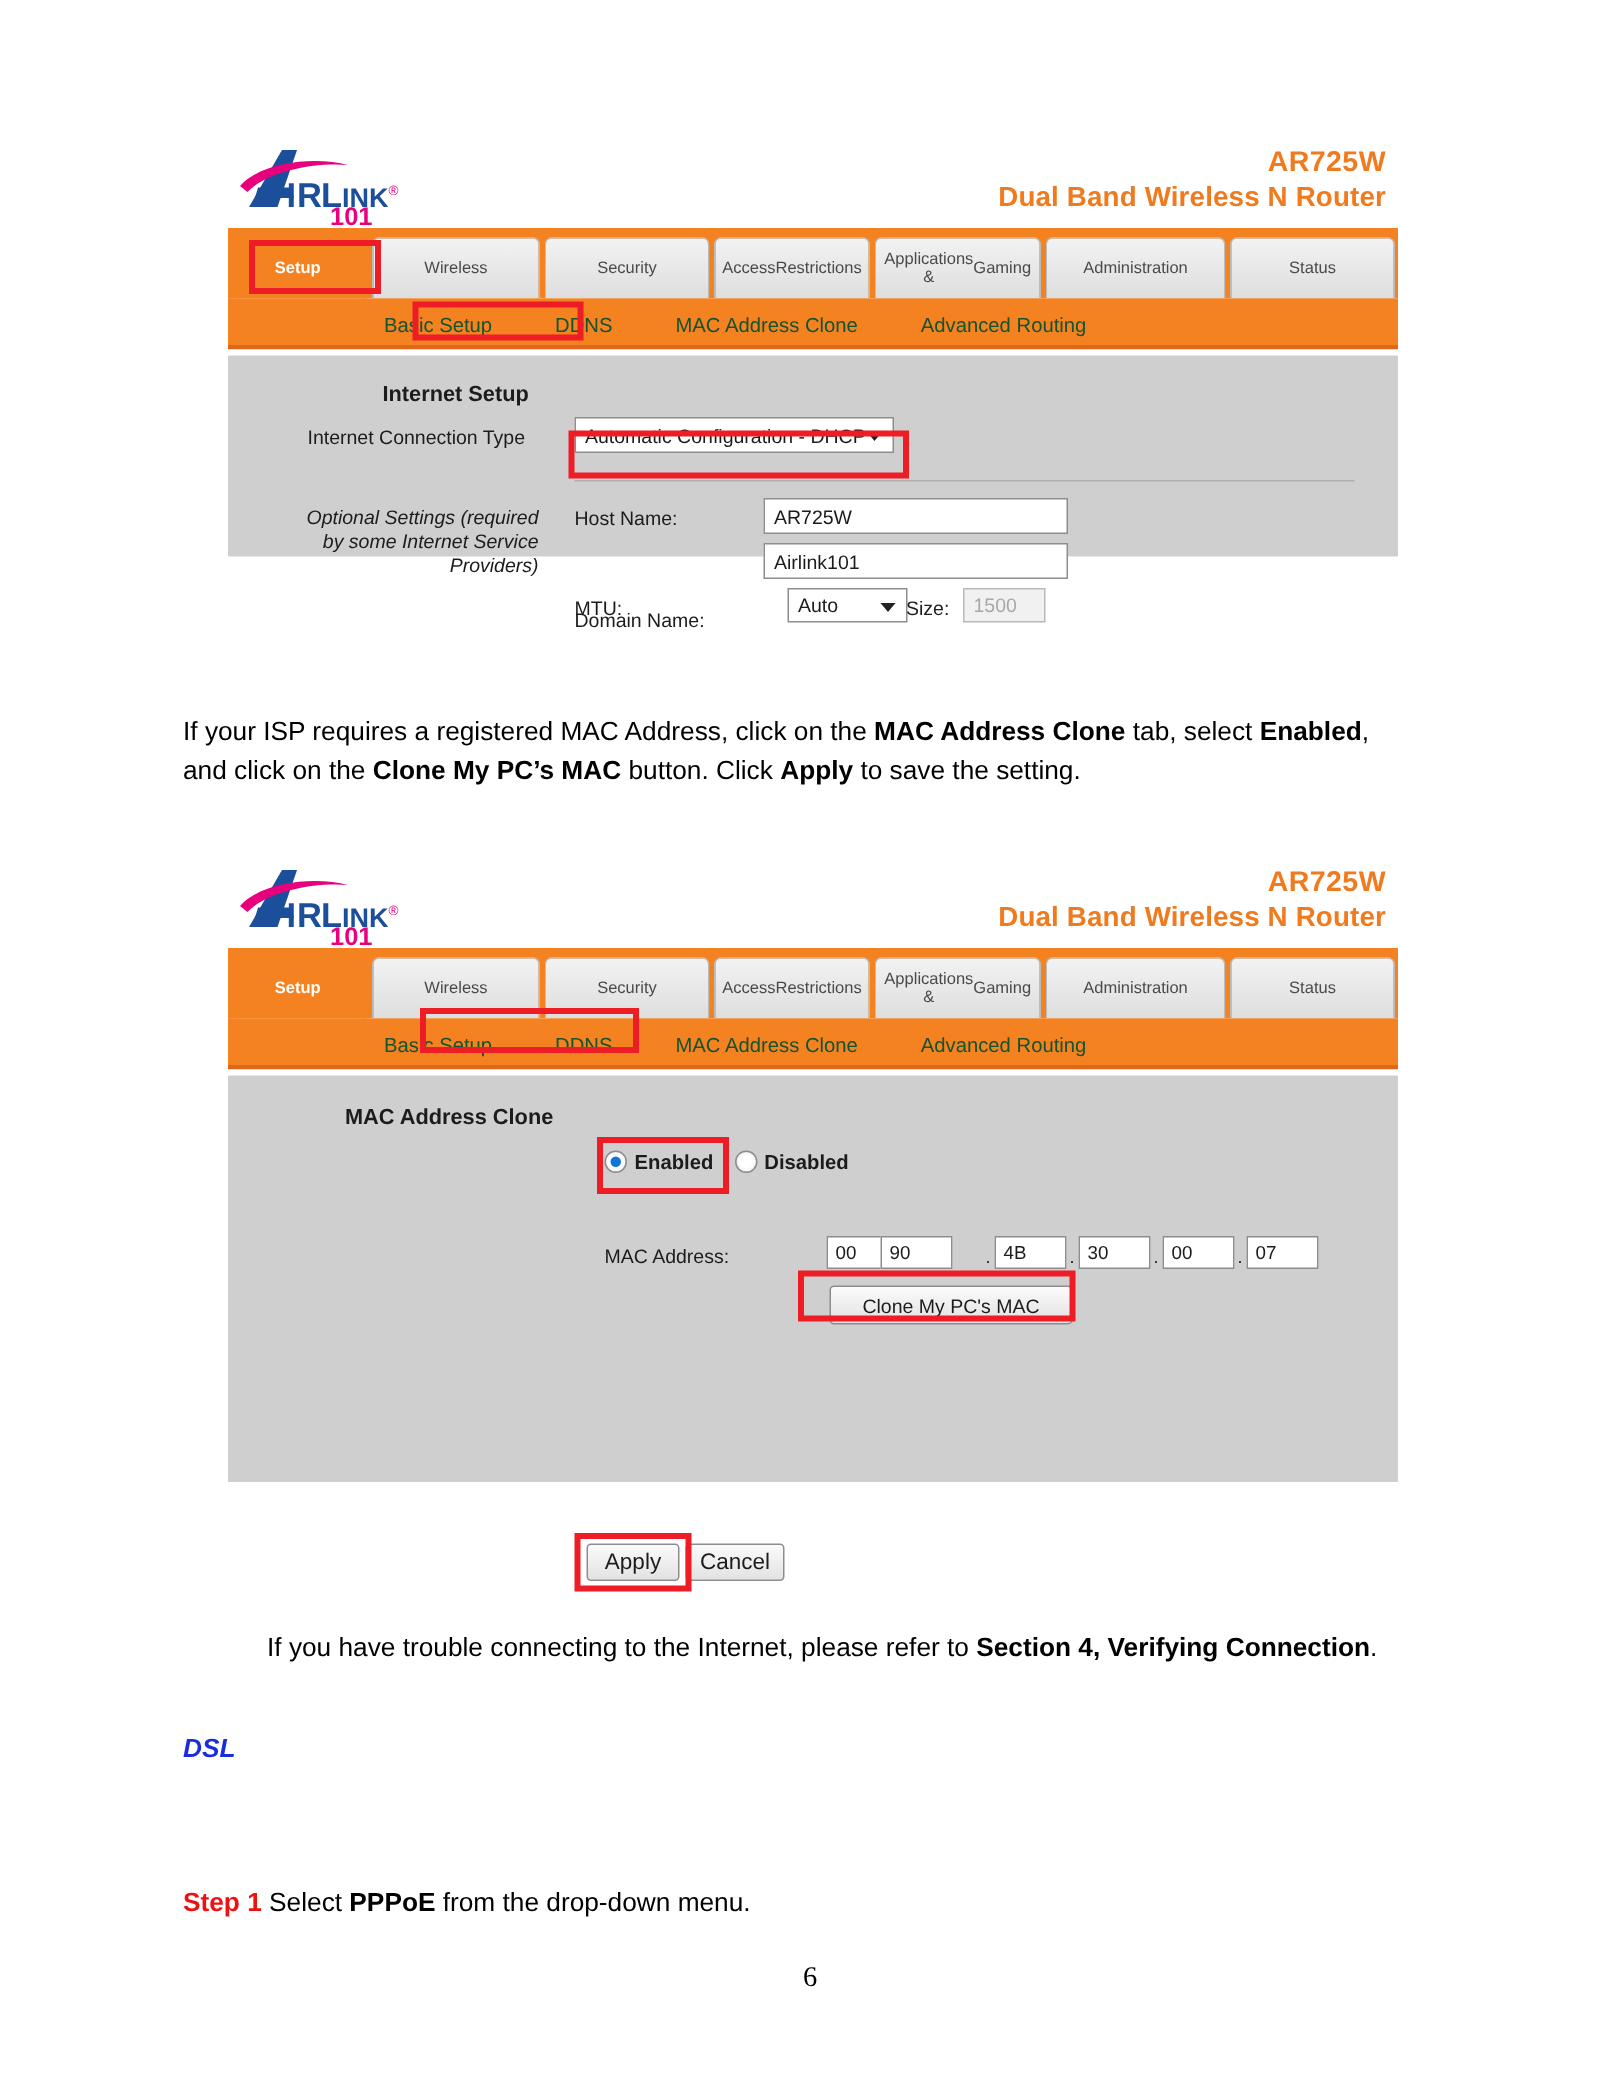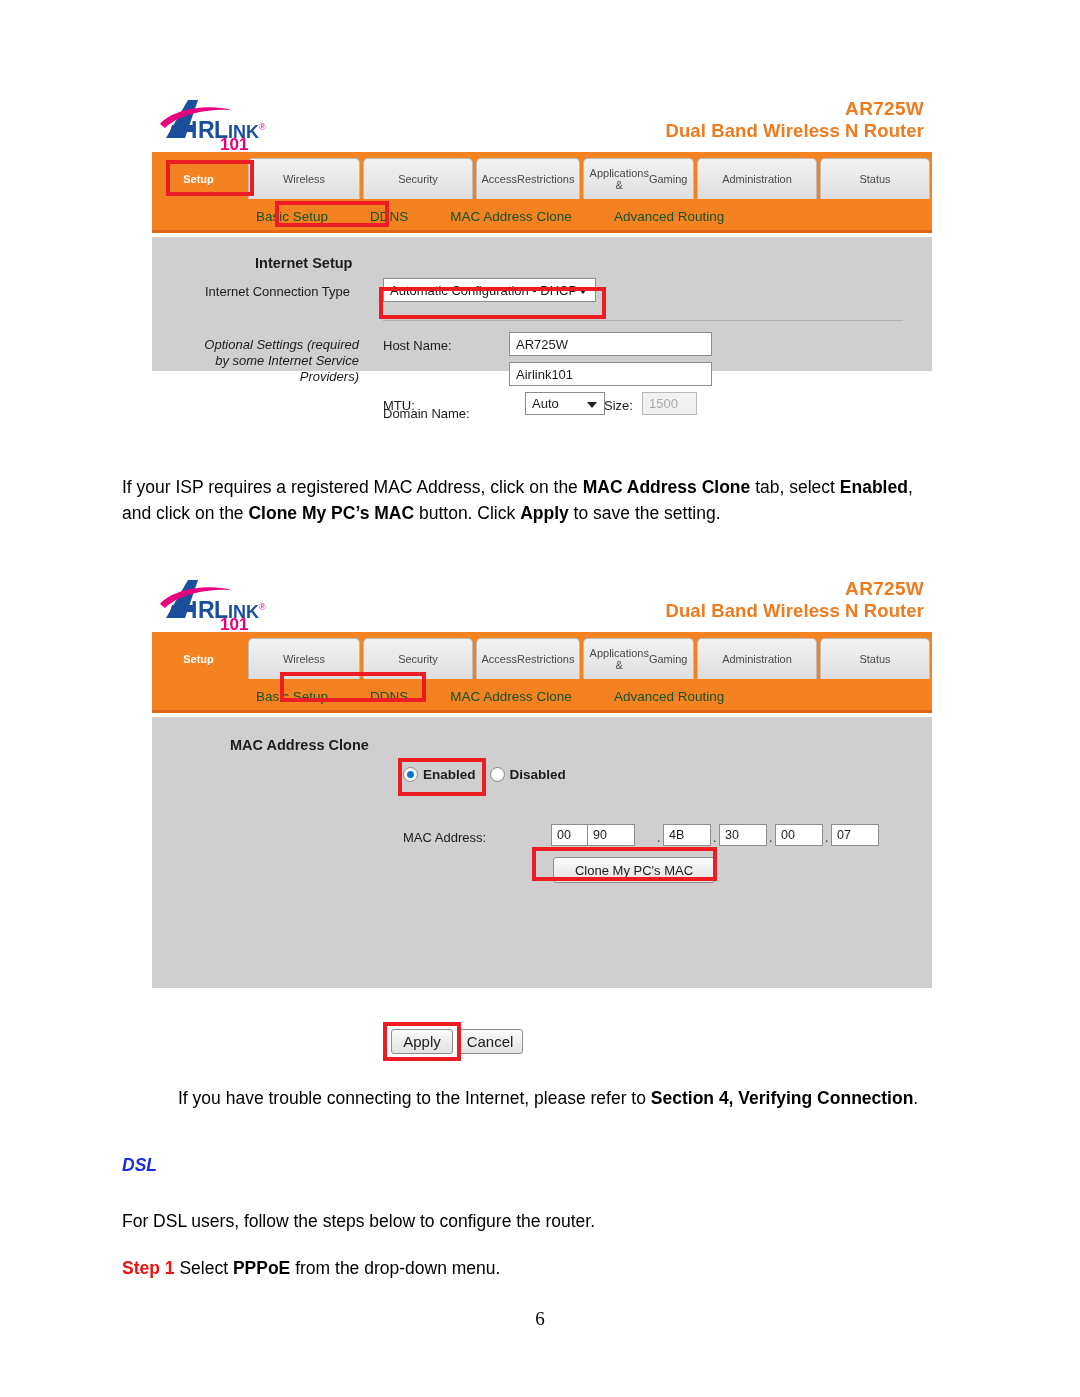--- a/index.html
+++ b/index.html
@@ -482,21 +482,20 @@
   <div class="btn" style="left:391px; top:1029px; width:62px; height:25px; font-size:15px;">Apply</div>
   <div class="btn" style="left:457px; top:1029px; width:66px; height:25px; font-size:15px;">Cancel</div>
   <div class="redbox" style="left:383px; top:1022px; width:78px; height:39px;"></div>
 
   <div class="para" style="left:138px; top:1085px; width:820px;margin-left:40px;">
     <span>If you have trouble connecting to the Internet, please refer to </span><b>Section 4, Verifying Connection</b><span>.</span>
   </div>
 
   <div class="dsl-heading" style="left:122px; top:1155px;">DSL</div>
 
-  <div class="para" style="left:122px; top:1208px; width:820px;">For DSL users, follow the steps below to configure the router.</div>
 
   <div class="para" style="left:122px; top:1255px; width:820px;">
     <span class="step-label">Step 1</span><span> Select </span><b>PPPoE</b><span> from the drop-down menu.</span>
   </div>
 
   <div class="page-number" style="top:1308px;">6</div>
 
 </div>
 
 </body></html>

